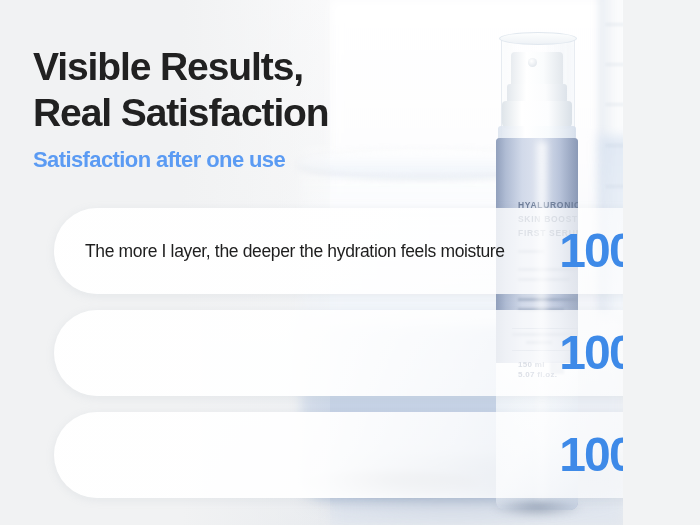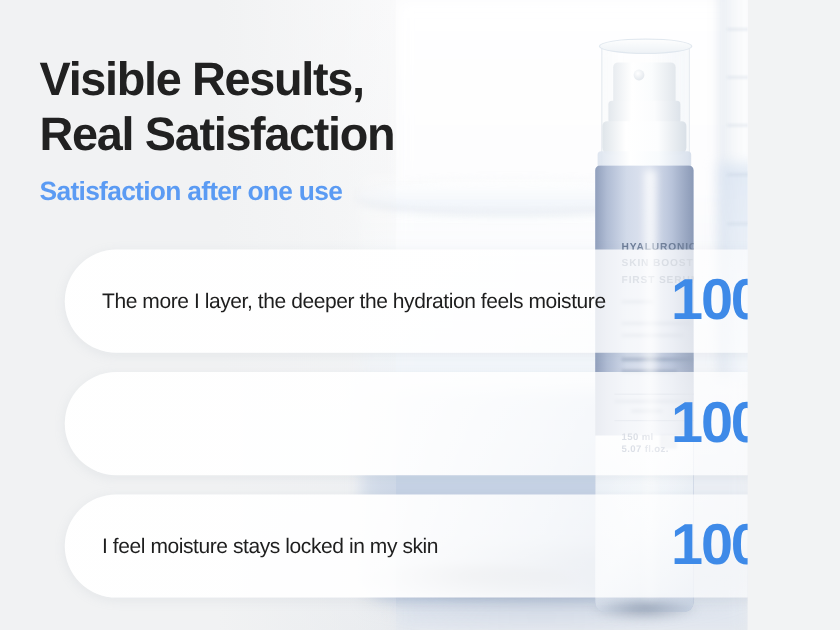--- a/index.html
+++ b/index.html
@@ -458,21 +458,20 @@
     </div>
 
     <div class="card card-2">
       <div class="pct">
         <span class="pct-num">100</span>
         <span class="pct-sym">%</span>
       </div>
     </div>
 
     <div class="card card-3">
-      <div class="card-text">I feel moisture stays locked in my skin</div>
       <div class="pct">
         <span class="pct-num">100</span>
         <span class="pct-sym">%</span>
       </div>
     </div>
 
   </div>
 </div>
 
 </body></html>

